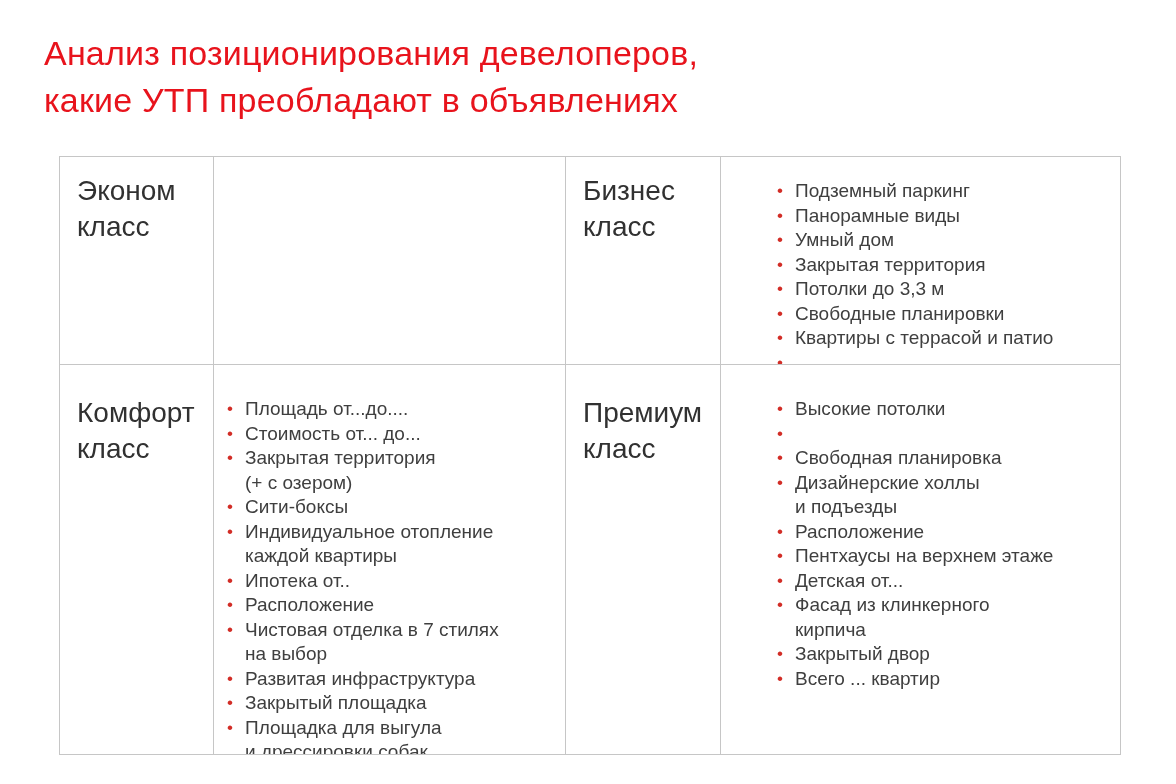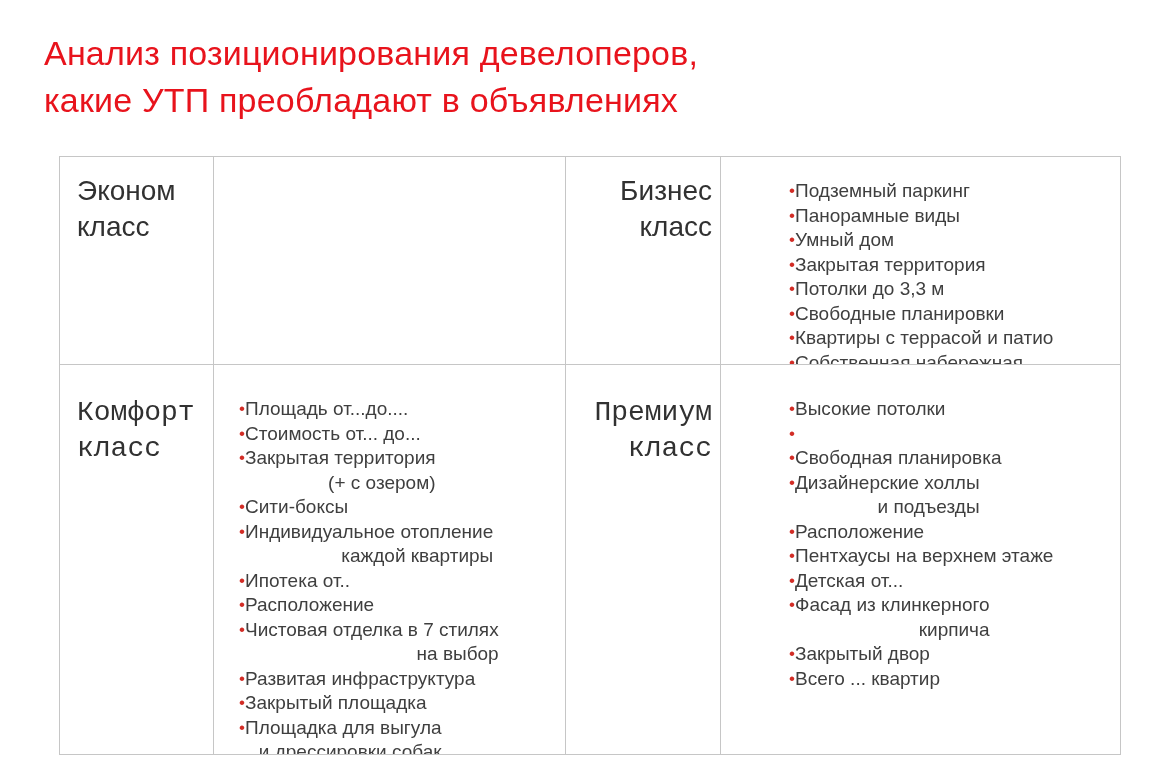--- a/index.html
+++ b/index.html
@@ -32,31 +32,31 @@
     position:absolute;
     left:59px;
     top:156px;
     display:grid;
     grid-template-columns:153px 352px 155px 400px;
     grid-template-rows:207px 390px;
     border:1px solid var(--border);
     background:#fff;
   }
   .cell{overflow:hidden;}
-  .bl{border-left:1px solid var(--border);text-align:right;}
+  .bl{border-left:1px solid var(--border);}
   .bt{border-top:1px solid var(--border);}
   .label{
     font-size:28px;
     line-height:36px;
     font-weight:400;
     color:var(--label-text);
     white-space:pre-line;
     padding:16px 8px 0 17px;
   }
-  .label.pt-lg{padding-top:30px;font-family:Liberation Mono, monospace;}
+  .label.pt-lg{padding-top:30px;}
   ul.items{
     list-style:none;
     padding-top:22px;
   }
   ul.items.r2{padding-top:32px;}
   ul.items.ind-sm{padding-left:13px;}
   ul.items.ind-lg{padding-left:56px;}
   ul.items li{
     display:flex;
     align-items:flex-start;
@@ -117,21 +117,20 @@
         <li>
           <span class="dot">•</span>
           <span class="itxt">Свободные планировки</span>
         </li>
         <li>
           <span class="dot">•</span>
           <span class="itxt">Квартиры с террасой и патио</span>
         </li>
         <li>
           <span class="dot">•</span>
-          <span class="itxt">Собственная набережная</span>
         </li>
       </ul>
   </div>
 
   <div class="cell bt">
     <div class="label pt-lg">Комфорт
 класс</div>
   </div>
   <div class="cell bl bt">
     <ul class="items r2 ind-sm">

